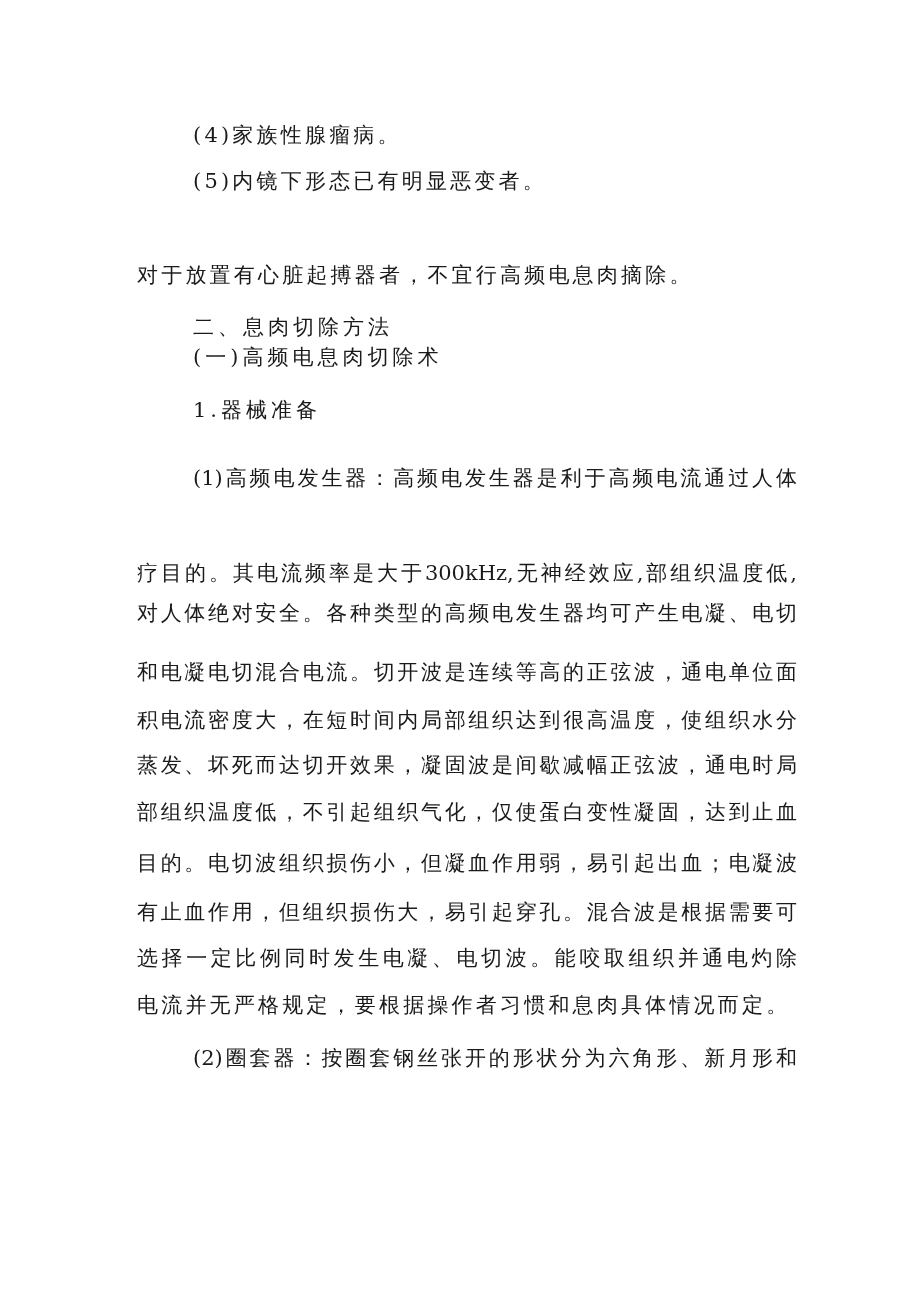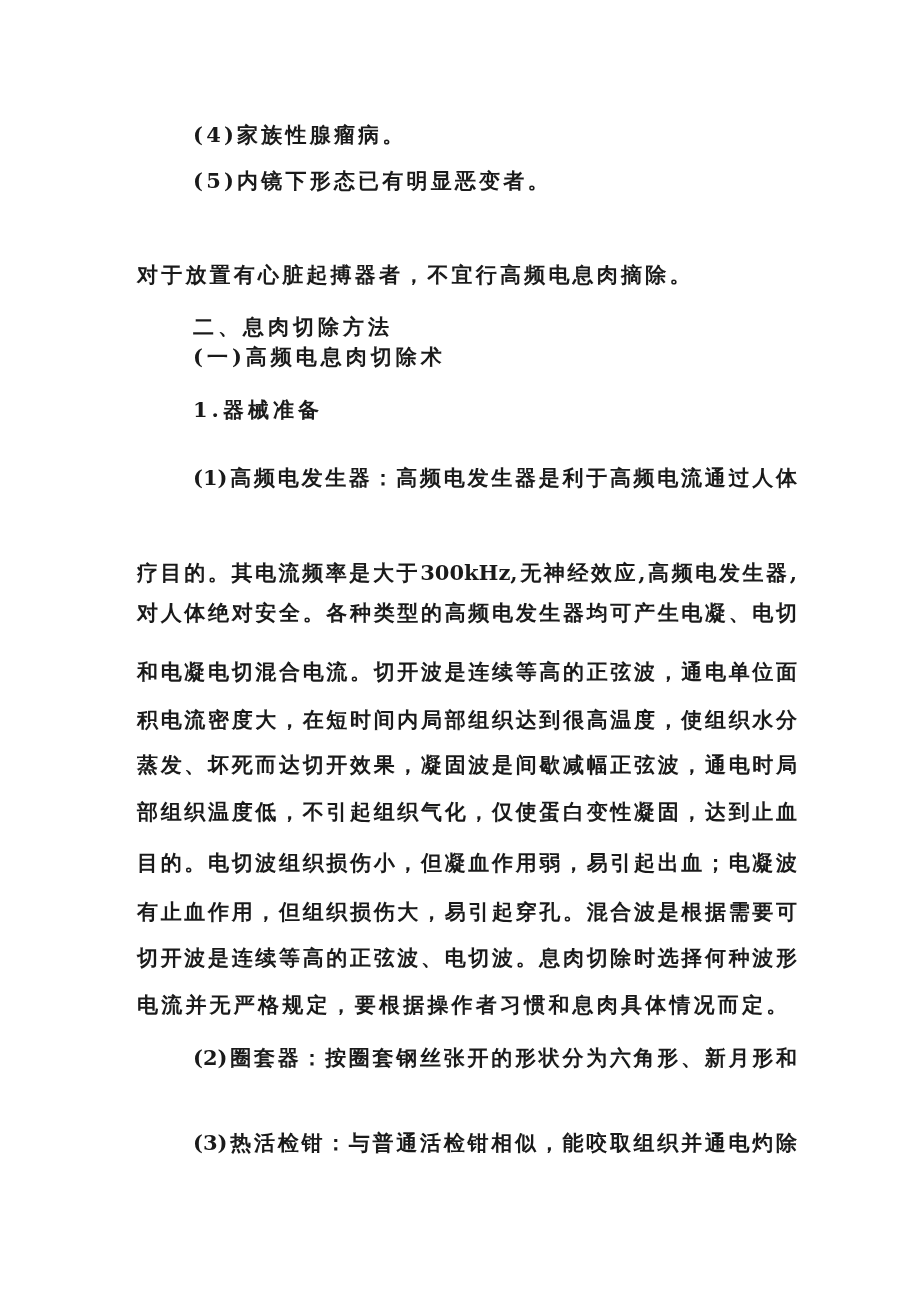--- a/index.html
+++ b/index.html
@@ -1,42 +1,41 @@
 <!DOCTYPE html>
 <html><head>
 <meta charset="utf-8">
 <style>
   html, body { margin: 0; padding: 0; background: #ffffff; }
   body { width: 920px; height: 1301px; position: relative; overflow: hidden;
          font-family: "DejaVu Serif", "Liberation Serif", serif; color: #1a1a1a; }
   .page { position: absolute; left: 0; top: 0; width: 920px; height: 1301px; background: #fff; }
   .line { position: absolute; left: 137px; width: 660px; height: 30px; line-height: 30px;
-          font-size: 21px; white-space: nowrap; letter-spacing: 3.2px; font-weight: bold; }
+          font-size: 21px; white-space: nowrap; letter-spacing: 3.2px; }
   .indent { left: 193px; width: 604px; }
   .justify { text-align: justify; text-align-last: justify; letter-spacing: 0; }
   .heading { letter-spacing: 4px; }
 </style>
 </head>
 <body>
 
 <div class="page">
   <div class="line indent" style="top:120px">(4)家族性腺瘤病。</div>
   <div class="line indent" style="top:166px">(5)内镜下形态已有明显恶变者。</div>
   <div class="line" style="top:260px">对于放置有心脏起搏器者，不宜行高频电息肉摘除。</div>
   <div class="line indent heading" style="top:342px">(一)高频电息肉切除术</div>
   <div class="line indent heading" style="top:312px">二、息肉切除方法</div>
   <div class="line indent heading" style="top:395px">1.器械准备</div>
 
   <div class="line indent justify" style="top:463px">(1)高频电发生器：高频电发生器是利于高频电流通过人体</div>
-  <div class="line justify" style="top:558px">疗目的。其电流频率是大于300kHz,无神经效应,高频电发生器,</div>
+  <div class="line justify" style="top:558px">疗目的。其电流频率是大于300kHz,无神经效应,部组织温度低,</div>
   <div class="line justify" style="top:598px">对人体绝对安全。各种类型的高频电发生器均可产生电凝、电切</div>
   <div class="line justify" style="top:657px">和电凝电切混合电流。切开波是连续等高的正弦波，通电单位面</div>
   <div class="line justify" style="top:705px">积电流密度大，在短时间内局部组织达到很高温度，使组织水分</div>
   <div class="line justify" style="top:750px">蒸发、坏死而达切开效果，凝固波是间歇减幅正弦波，通电时局</div>
   <div class="line justify" style="top:797px">部组织温度低，不引起组织气化，仅使蛋白变性凝固，达到止血</div>
   <div class="line justify" style="top:848px">目的。电切波组织损伤小，但凝血作用弱，易引起出血；电凝波</div>
   <div class="line justify" style="top:897px">有止血作用，但组织损伤大，易引起穿孔。混合波是根据需要可</div>
-  <div class="line justify" style="top:943px">切开波是连续等高的正弦波、电切波。息肉切除时选择何种波形</div>
+  <div class="line justify" style="top:943px">选择一定比例同时发生电凝、电切波。能咬取组织并通电灼除</div>
   <div class="line" style="top:990px">电流并无严格规定，要根据操作者习惯和息肉具体情况而定。</div>
 
   <div class="line indent justify" style="top:1043px">(2)圈套器：按圈套钢丝张开的形状分为六角形、新月形和</div>
-  <div class="line indent justify" style="top:1128px">(3)热活检钳：与普通活检钳相似，能咬取组织并通电灼除</div>
 </div>
 
 </body></html>

